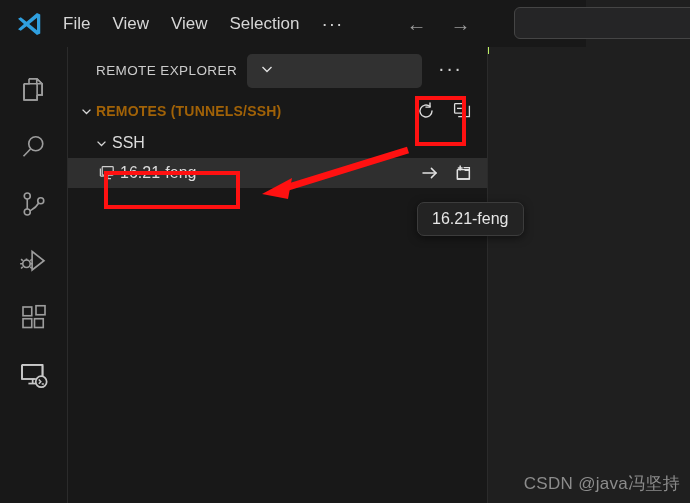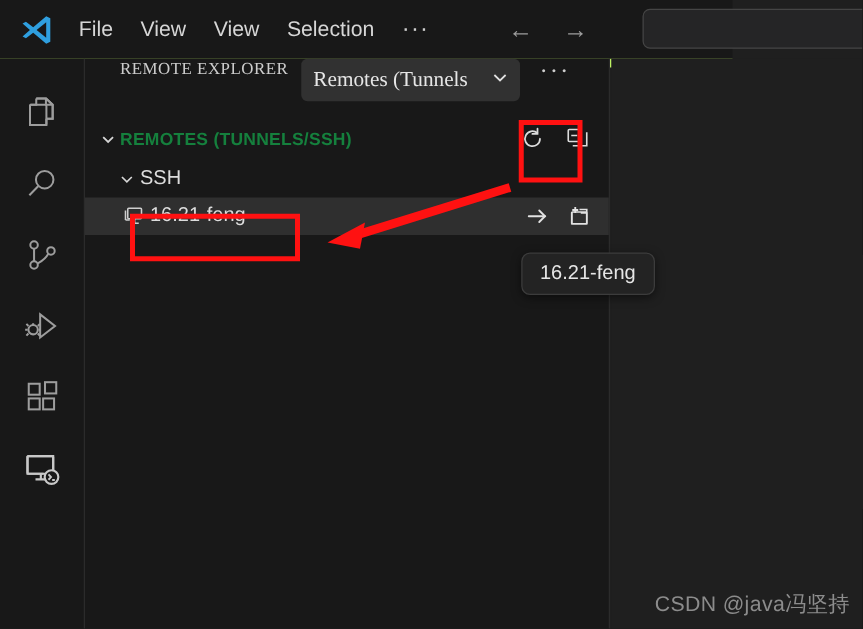--- a/index.html
+++ b/index.html
@@ -52,23 +52,22 @@
   }
   .act-item svg{display:block;}
 
   
   .sidebar{
     position:absolute;left:68px;top:47px;width:420px;height:456px;
     background:#181818;box-sizing:border-box;
     border-right:1px solid #2b2b2b;
   }
   .sb-header{
-    height:47px;display:flex;padding-left:28px;box-sizing:border-box;
+    height:47px;display:flex;align-items:center;padding-left:28px;box-sizing:border-box;
     position:relative;
-    font-family:Liberation Serif, serif;
   }
   .sb-title{
     font-size:13.5px;letter-spacing:.4px;color:#cccccc;white-space:nowrap;
   }
   .remotes-dropdown{
     margin-left:10px;height:34px;min-width:175px;max-width:175px;
     background:#313131;border-radius:5px;
     display:flex;align-items:center;justify-content:space-between;
     padding:0 8px 0 10px;box-sizing:border-box;cursor:pointer;overflow:hidden;
   }
@@ -82,21 +81,21 @@
     cursor:pointer;line-height:1;padding-bottom:6px;
   }
 
   
   .section-header{
     height:34px;display:flex;align-items:center;padding:0 10px 0 8px;
     box-sizing:border-box;cursor:pointer;
   }
   .twisty{width:20px;display:flex;align-items:center;justify-content:center;flex:0 0 auto;}
   .section-title{
-    font-size:14px;font-weight:bold;color:#15803d;letter-spacing:.2px;white-space:nowrap;
+    font-size:14px;font-weight:bold;color:#a16207;letter-spacing:.2px;white-space:nowrap;
     flex:1 1 auto;
   }
   .section-actions{display:flex;align-items:center;gap:14px;padding-right:4px;}
   .icon-btn{
     width:22px;height:22px;display:flex;align-items:center;justify-content:center;
     cursor:pointer;
   }
 
   
   .tree-row{
@@ -237,21 +236,20 @@
       </span>
     </div>
   </div>
 
   <div class="sidebar">
 
     <div class="sb-header">
       <span class="sb-title">REMOTE EXPLORER</span>
 
       <div class="remotes-dropdown">
-        <span class="dd-label">Remotes (Tunnels</span>
         <span class="chev-down">
           <svg width="16" height="16" viewBox="0 0 16 16" fill="none" stroke="#e0e0e0" stroke-width="1.4">
             <path d="M3.5 6 L8 10.4 L12.5 6"></path>
           </svg>
         </span>
       </div>
 
       <div class="sb-more">···</div>
     </div>
 

